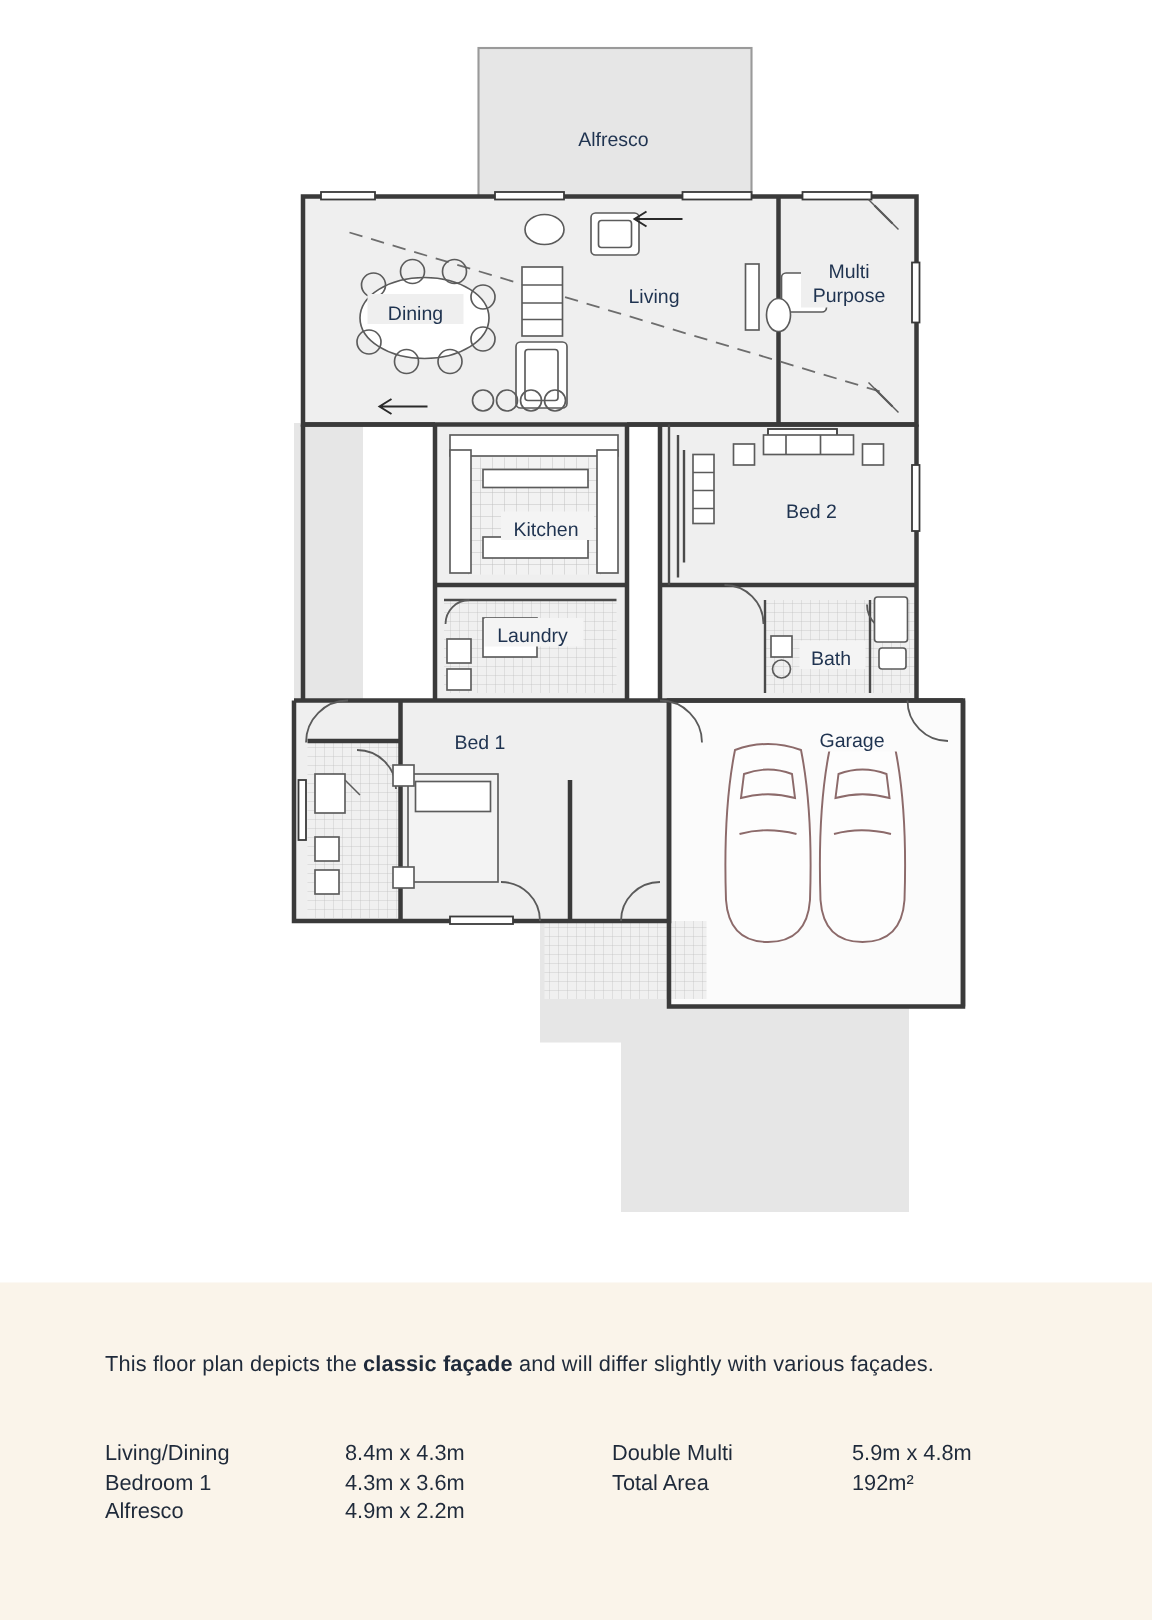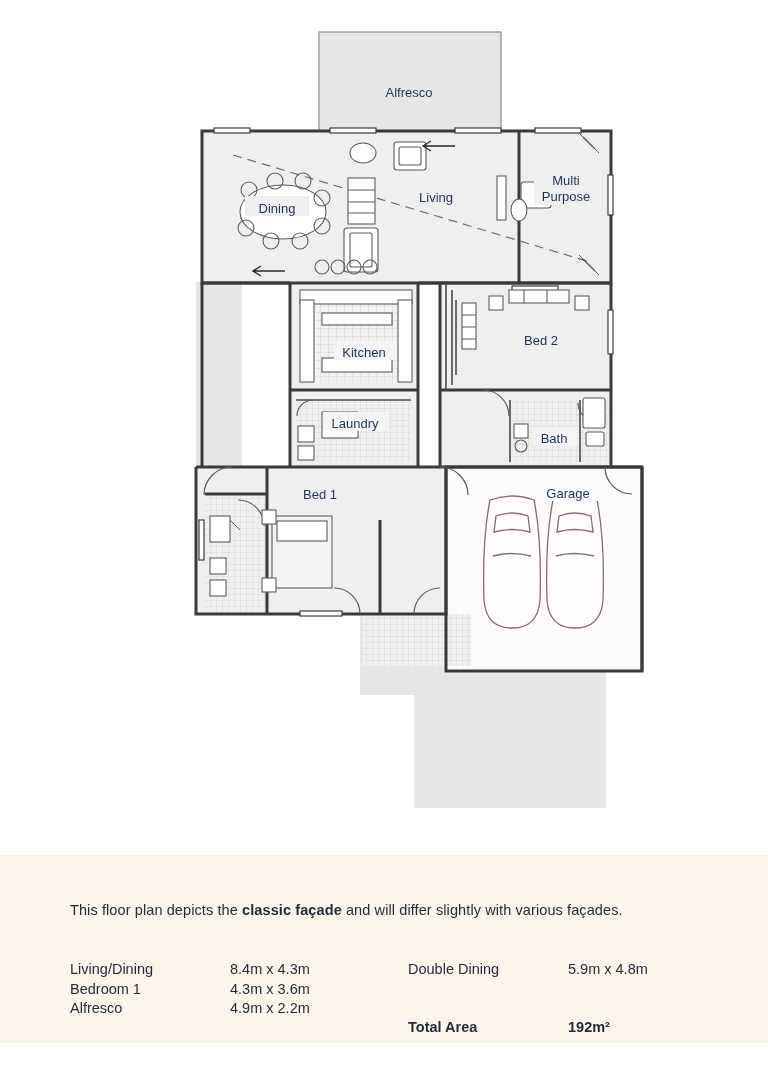--- a/index.html
+++ b/index.html
@@ -19,21 +19,21 @@
     position: absolute;
     left: 0; top: 0;
     width: 768px;
     height: 855px;
     background: #ffffff;
   }
   .legend-area {
     position: absolute;
     left: 0; top: 855px;
     width: 768px;
-    height: 188px;
+    height: 225px;
     background: #faf4ea;
   }
   .legend-note {
     position: absolute;
     left: 70px;
     top: 47px;
     font-size: 14.5px;
     color: #1f2a3a;
     letter-spacing: 0.1px;
   }
@@ -59,21 +59,21 @@
   }
   .legend-row .lbl {
     position: absolute;
     left: 0;
   }
   .legend-row .val {
     position: absolute;
     left: 160px;
   }
   .legend-row.total .lbl,
-  .legend-row.total .val { font-weight: bold; margin-top: 38px; }
+  .legend-row.total .val { font-weight: normal; }
 
   svg.floorplan {
     position: absolute;
     left: 0;
     top: 0;
   }
   .rm-label {
     font-family: "Liberation Sans", sans-serif;
     font-size: 13px;
     fill: #1f3350;
@@ -338,21 +338,21 @@
         <span class="lbl">Bedroom 1</span>
         <span class="val">4.3m x 3.6m</span>
       </div>
       <div class="legend-row">
         <span class="lbl">Alfresco</span>
         <span class="val">4.9m x 2.2m</span>
       </div>
     </div>
     <div class="legend-col right">
       <div class="legend-row">
-        <span class="lbl">Double Dining</span>
+        <span class="lbl">Double Multi</span>
         <span class="val">5.9m x 4.8m</span>
       </div>
       <div class="legend-row total">
         <span class="lbl">Total Area</span>
         <span class="val">192m²</span>
       </div>
     </div>
   </div>
 </div>
 

